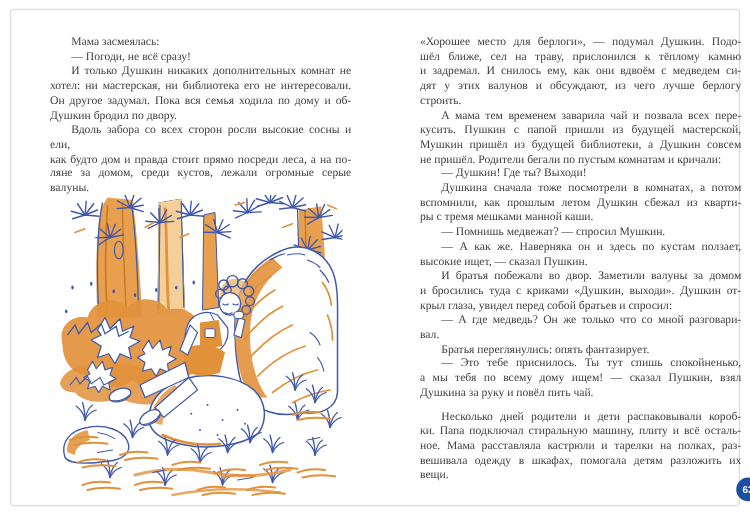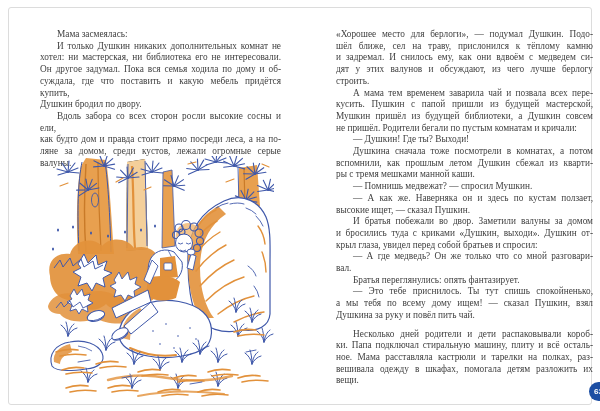--- a/index.html
+++ b/index.html
@@ -21,24 +21,24 @@
   .illo{position:absolute;left:48px;top:156px;width:226px;height:246px;}
 </style>
 </head>
 <body>
 
 <div id="stage">
   <div class="frame"></div>
 
   <div class="textcol text-left">
       <div class="line end indent">Мама засмеялась:</div>
+      <div class="line end indent">— Погоди, не всё сразу!</div>
       <div class="line indent">И только Душкин никаких дополнительных комнат не</div>
       <div class="line">хотел: ни мастерская, ни библиотека его не интересовали.</div>
       <div class="line">Он другое задумал. Пока вся семья ходила по дому и об-</div>
-      <div class="line">суждала, где что поставить и какую мебель придётся купить,</div>
       <div class="line end">Душкин бродил по двору.</div>
       <div class="line indent">Вдоль забора со всех сторон росли высокие сосны и ели,</div>
       <div class="line">как будто дом и правда стоит прямо посреди леса, а на по-</div>
       <div class="line end">ляне за домом, среди кустов, лежали огромные серые валуны.</div>
     </div>
   <div class="textcol text-right">
       <div class="line">«Хорошее место для берлоги», — подумал Душкин. Подо-</div>
       <div class="line">шёл ближе, сел на траву, прислонился к тёплому камню</div>
       <div class="line">и задремал. И снилось ему, как они вдвоём с медведем си-</div>
       <div class="line">дят у этих валунов и обсуждают, из чего лучше берлогу</div>

